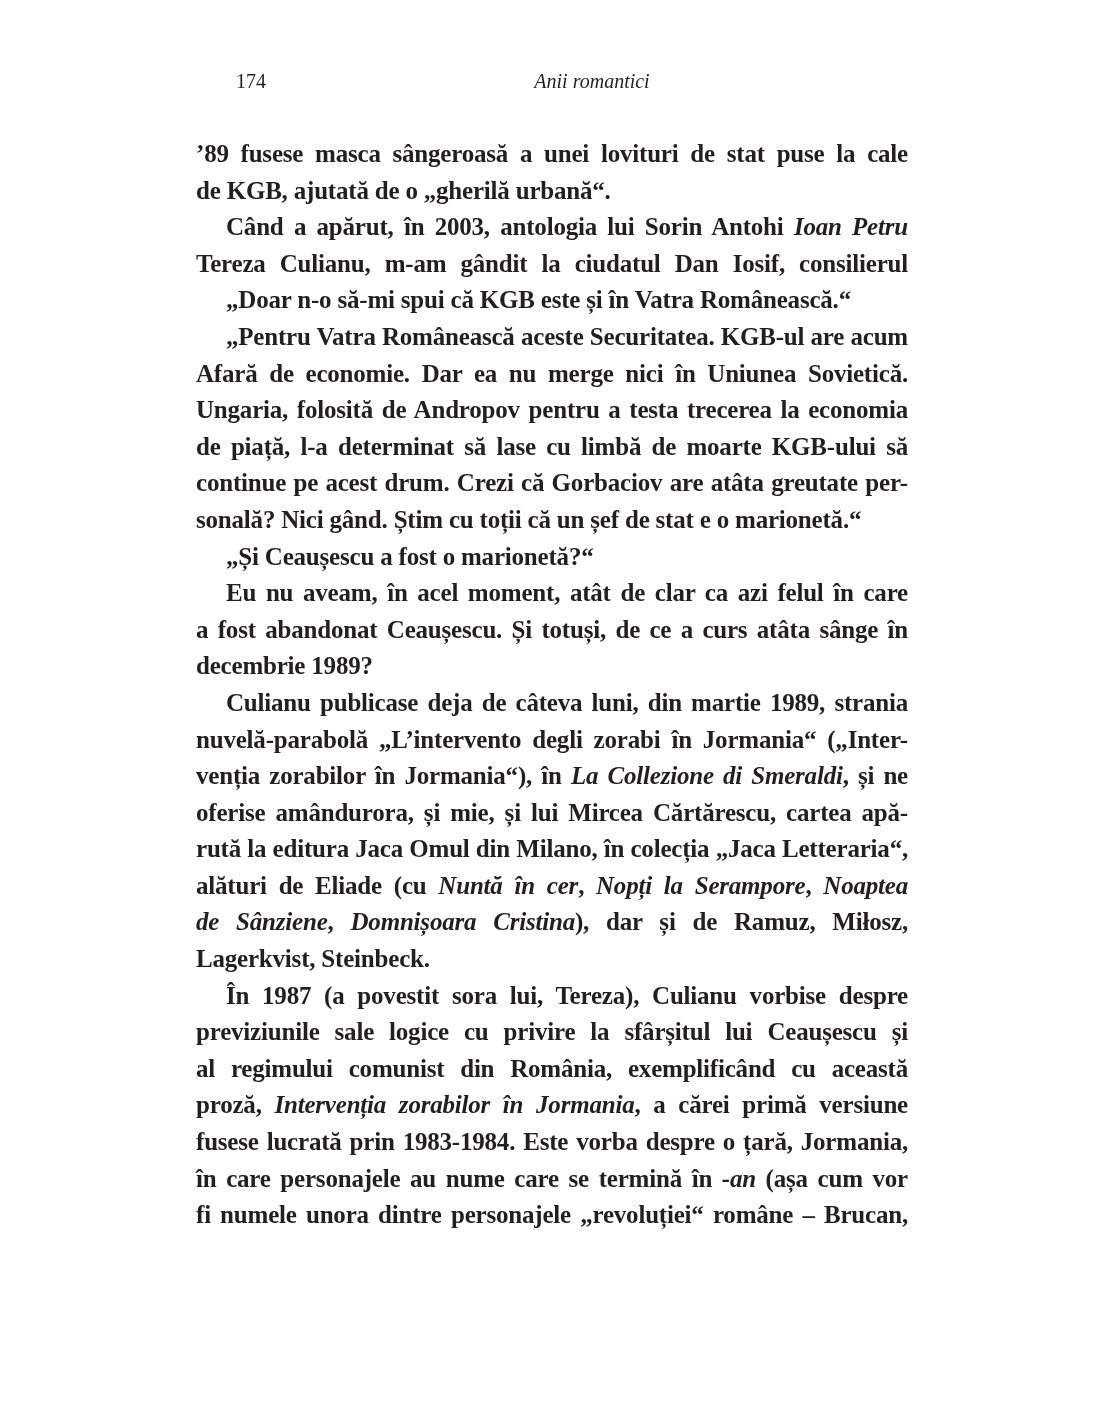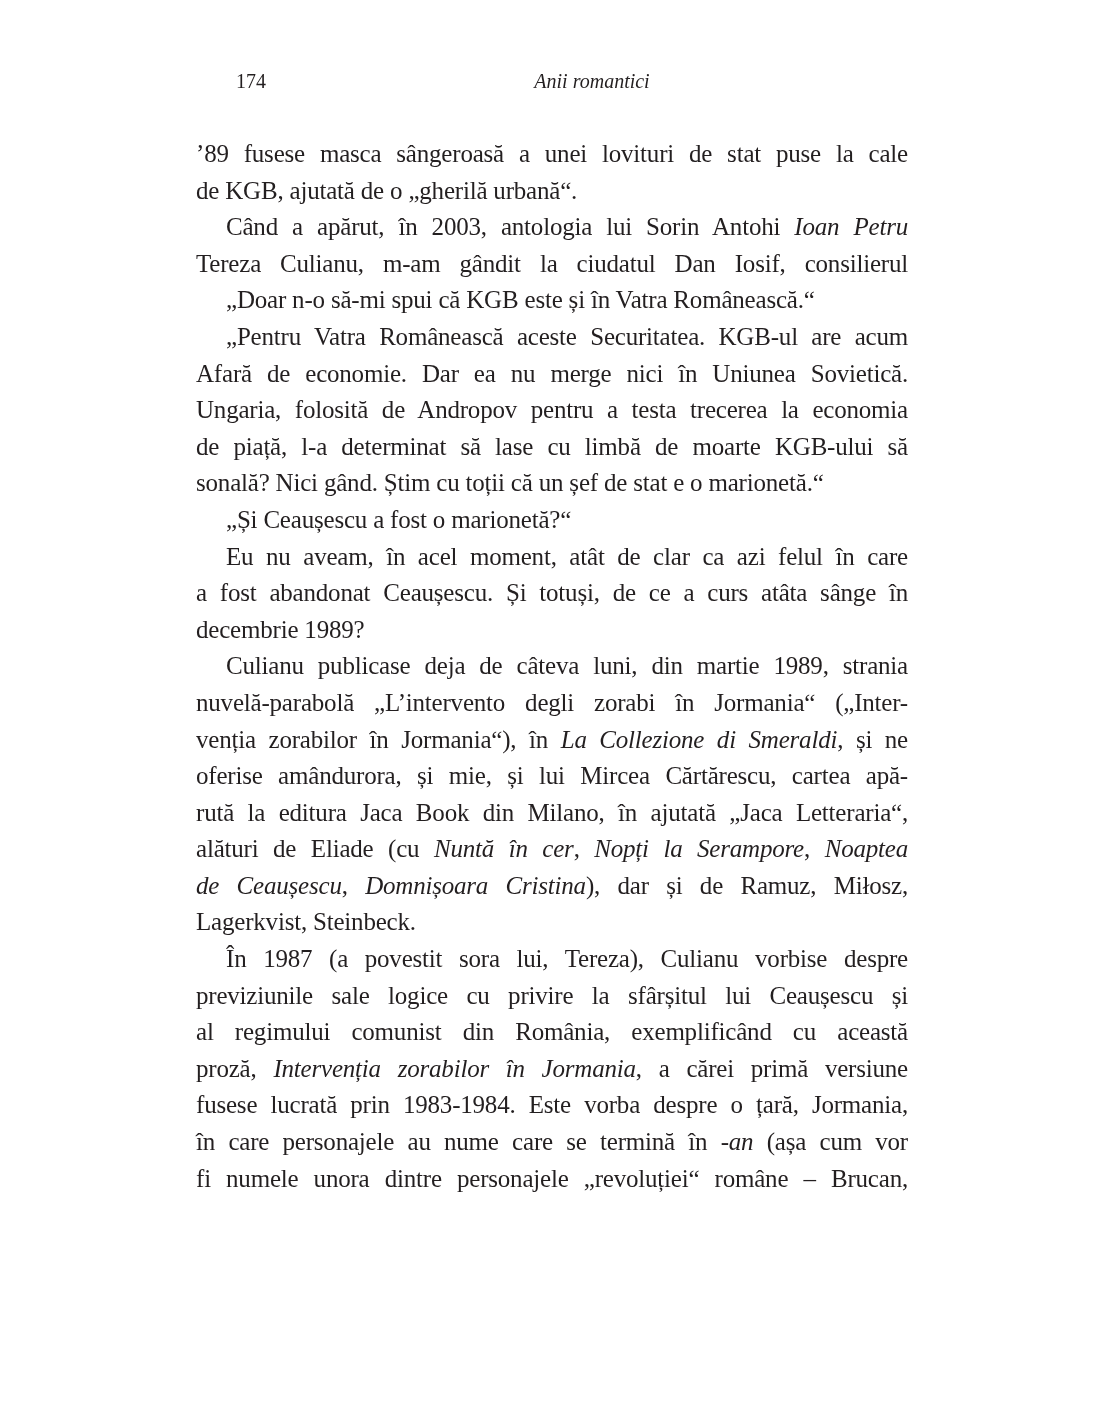--- a/index.html
+++ b/index.html
@@ -2,21 +2,21 @@
 <html><head>
 <meta charset="utf-8">
 <style>
   html, body { margin: 0; padding: 0; background: #ffffff; }
   body { width: 1100px; height: 1422px; position: relative; overflow: hidden; }
   .page { position: absolute; left: 196px; top: 0; width: 712px; color: #231f20;
           font-family: "Liberation Serif", "DejaVu Serif", serif; }
   .header { position: absolute; top: 70px; left: 0; width: 712px; height: 28px; font-size: 20px; margin-left: 40px; }
   .page-number { position: absolute; left: 0; top: 0; }
   .running-title { position: absolute; left: 0; width: 712px; text-align: center; top: 0; font-style: italic; }
-  .body { position: absolute; top: 136px; left: 0; width: 712px; }
+  .body { position: absolute; top: 136px; left: 0; width: 712px; font-weight: bold; }
   .line { height: 36.6px; line-height: 36.6px; font-size: 25px; white-space: nowrap;
           text-align: justify; text-align-last: justify; overflow: visible; letter-spacing: -0.2px; }
   .line.last { text-align-last: left; }
   .line.indent { padding-left: 30px; width: 682px; }
   .line:not(.indent) { width: 712px; }
   .line span { white-space: normal; }
   .it { font-style: italic; }
 </style>
 </head>
 <body>
@@ -29,32 +29,33 @@
   <div class="body" id="body-text">
       <div class="line"><span>’89 fusese masca sângeroasă a unei lovituri de stat puse la cale</span></div>
       <div class="line last"><span>de KGB, ajutată de o „gherilă urbană“.</span></div>
       <div class="line indent"><span>Când a apărut, în 2003, antologia lui Sorin Antohi </span><span class="it">Ioan Petru</span></div>
       <div class="line"><span>Tereza Culianu, m-am gândit la ciudatul Dan Iosif, consilierul</span></div>
       <div class="line indent last"><span>„Doar n-o să-mi spui că KGB este și în Vatra Românească.“</span></div>
       <div class="line indent"><span>„Pentru Vatra Românească aceste Securitatea. KGB-ul are acum</span></div>
       <div class="line"><span>Afară de economie. Dar ea nu merge nici în Uniunea Sovietică.</span></div>
       <div class="line"><span>Ungaria, folosită de Andropov pentru a testa trecerea la economia</span></div>
       <div class="line"><span>de piață, l-a determinat să lase cu limbă de moarte KGB-ului să</span></div>
+      <div class="line"><span>continue pe acest drum. Crezi că Gorbaciov are atâta greutate per-</span></div>
       <div class="line last"><span>sonală? Nici gând. Știm cu toții că un șef de stat e o marionetă.“</span></div>
       <div class="line indent last"><span>„Și Ceaușescu a fost o marionetă?“</span></div>
       <div class="line indent"><span>Eu nu aveam, în acel moment, atât de clar ca azi felul în care</span></div>
       <div class="line"><span>a fost abandonat Ceaușescu. Și totuși, de ce a curs atâta sânge în</span></div>
       <div class="line last"><span>decembrie 1989?</span></div>
       <div class="line indent"><span>Culianu publicase deja de câteva luni, din martie 1989, strania</span></div>
       <div class="line"><span>nuvelă-parabolă „L’intervento degli zorabi în Jormania“ („Inter-</span></div>
       <div class="line"><span>venția zorabilor în Jormania“), în </span><span class="it">La Collezione di Smeraldi</span><span>, și ne</span></div>
       <div class="line"><span>oferise amândurora, și mie, și lui Mircea Cărtărescu, cartea apă-</span></div>
-      <div class="line"><span>rută la editura Jaca Book din Milano, în ajutată „Jaca Letteraria“,</span></div>
+      <div class="line"><span>rută la editura Jaca Omul din Milano, în colecția „Jaca Letteraria“,</span></div>
       <div class="line"><span>alături de Eliade (cu </span><span class="it">Nuntă în cer</span><span>, </span><span class="it">Nopți la Serampore</span><span>, </span><span class="it">Noaptea</span></div>
-      <div class="line"><span class="it">de Ceaușescu</span><span>, </span><span class="it">Domnișoara Cristina</span><span>), dar și de Ramuz, Miłosz,</span></div>
+      <div class="line"><span class="it">de Sânziene</span><span>, </span><span class="it">Domnișoara Cristina</span><span>), dar și de Ramuz, Miłosz,</span></div>
       <div class="line last"><span>Lagerkvist, Steinbeck.</span></div>
       <div class="line indent"><span>În 1987 (a povestit sora lui, Tereza), Culianu vorbise despre</span></div>
       <div class="line"><span>previziunile sale logice cu privire la sfârșitul lui Ceaușescu și</span></div>
       <div class="line"><span>al regimului comunist din România, exemplificând cu această</span></div>
       <div class="line"><span>proză, </span><span class="it">Intervenția zorabilor în Jormania</span><span>, a cărei primă versiune</span></div>
       <div class="line"><span>fusese lucrată prin 1983-1984. Este vorba despre o țară, Jormania,</span></div>
       <div class="line"><span>în care personajele au nume care se termină în </span><span class="it">-an</span><span> (așa cum vor</span></div>
       <div class="line"><span>fi numele unora dintre personajele „revoluției“ române – Brucan,</span></div>
     </div>
 </div>

